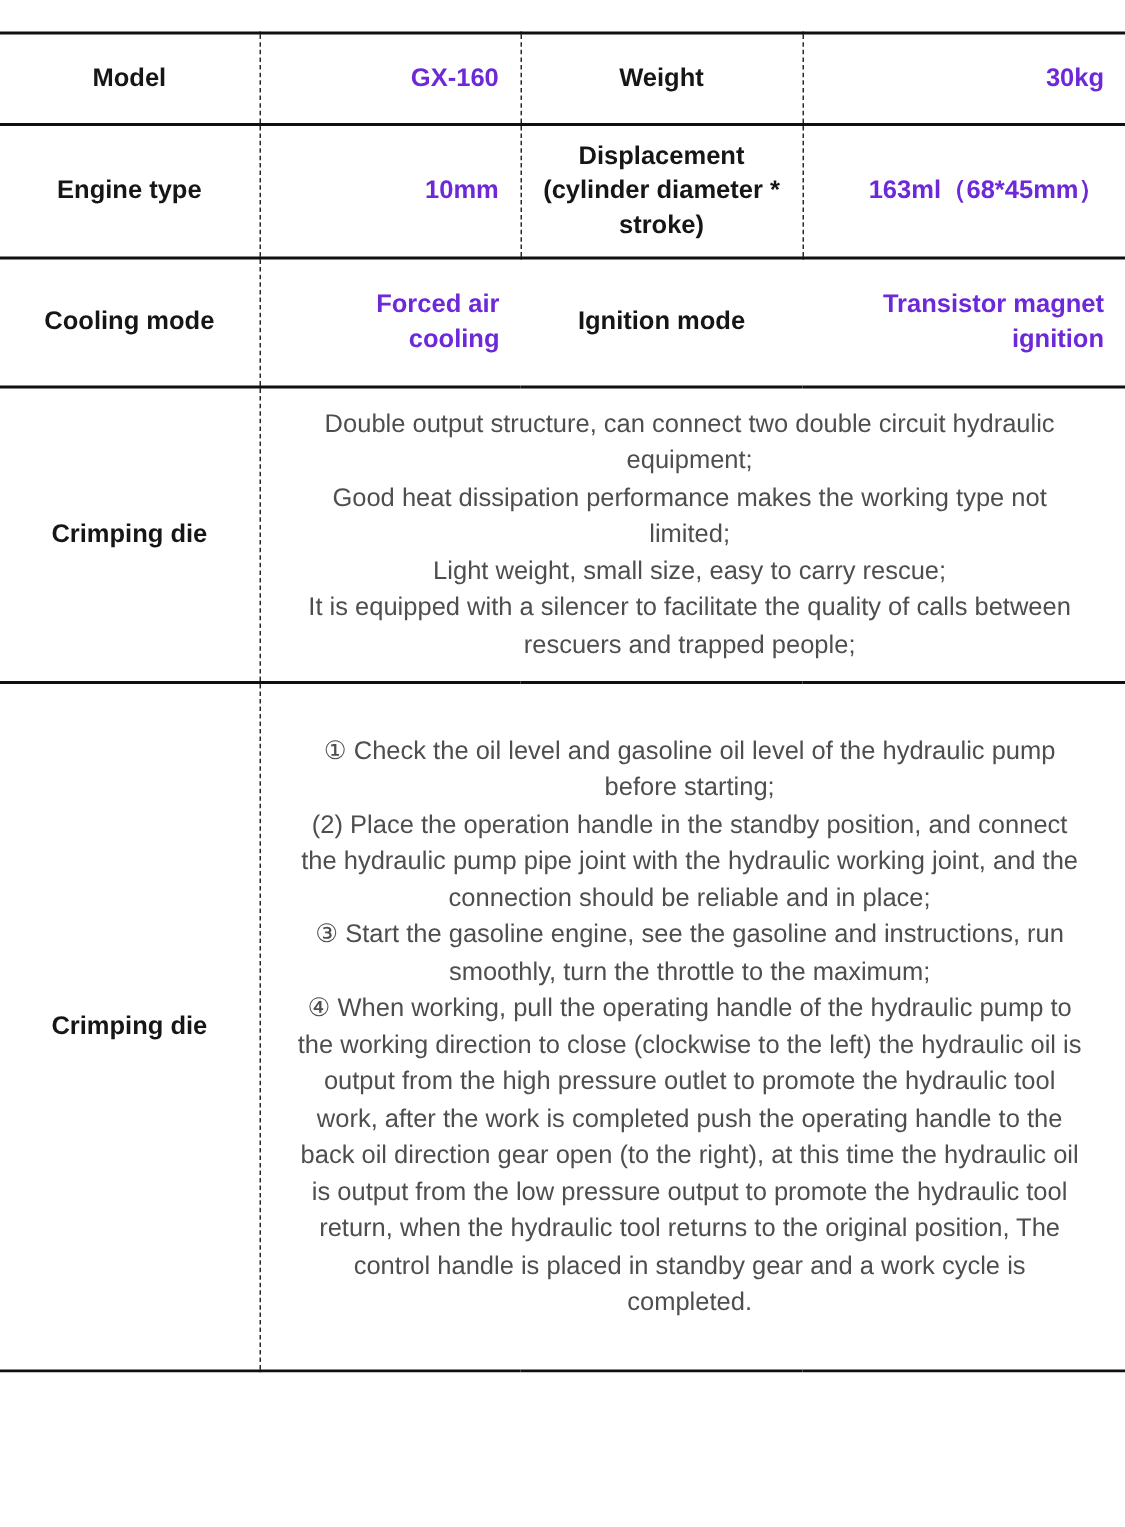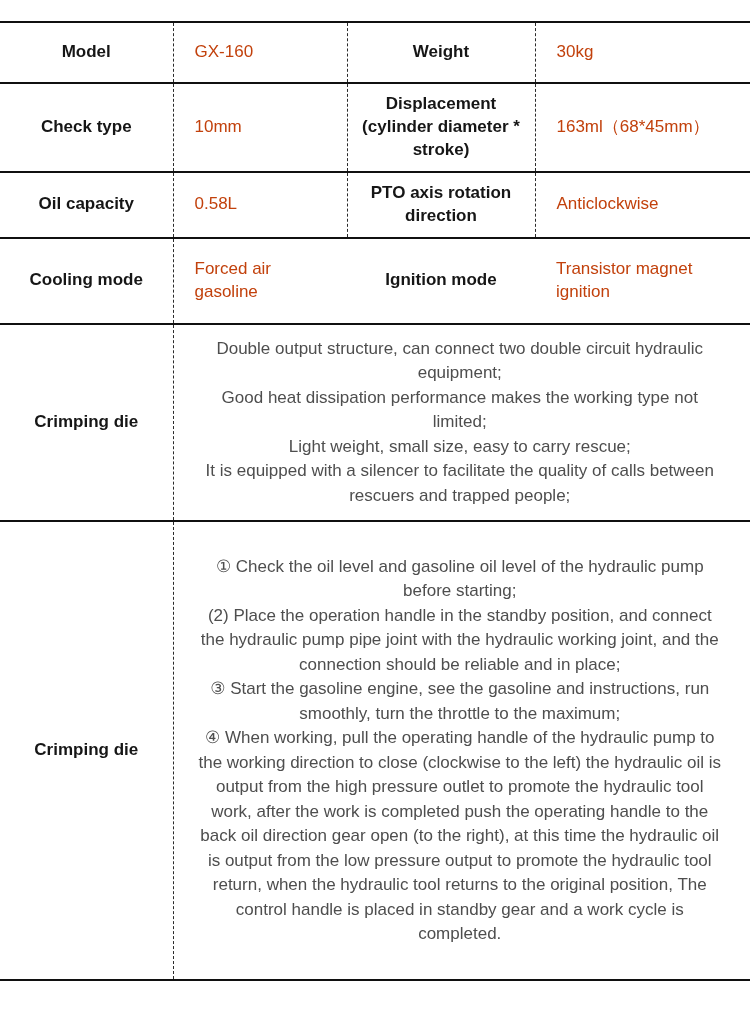--- a/index.html
+++ b/index.html
@@ -38,23 +38,23 @@
     color: #161616;
     font-weight: 700;
     text-align: center;
     padding: 18px 26px;
     line-height: 1.35;
   }
   td.lbl.c3 {
     padding: 6px 14px;
   }
   td.val {
-    color: #c2410c;
-    font-weight: 400;
-    text-align: left;
+    color: #6d28d9;
+    font-weight: 700;
+    text-align: right;
     padding: 6px 14px 6px 21px;
     line-height: 1.35;
   }
   td.vdiv {
     border-left: 1px dashed #2a2a2a;
   }
   td.desc {
     color: #4e4e4e;
     font-weight: 400;
     text-align: center;
@@ -80,37 +80,31 @@
 
     <tbody>
         <tr style="height:50px">
       <td class="lbl">Model</td>
       <td class="val vdiv">GX-160</td>
       <td class="lbl c3 vdiv">Weight</td>
       <td class="val vdiv">30kg</td>
     </tr>
 
     <tr style="height:89px">
-      <td class="lbl">Check type</td>
+      <td class="lbl">Engine type</td>
       <td class="val vdiv">10mm</td>
       <td class="lbl c3 vdiv">Displacement (cylinder diameter * stroke)</td>
       <td class="val vdiv">163ml（68*45mm）</td>
     </tr>
 
 
-    <tr style="height:66px">
-      <td class="lbl">Oil capacity</td>
-      <td class="val vdiv">0.58L</td>
-      <td class="lbl c3 vdiv">PTO axis rotation direction</td>
-      <td class="val vdiv">Anticlockwise</td>
-    </tr>
 
     <tr style="height:86px">
       <td class="lbl">Cooling mode</td>
-      <td class="val vdiv">Forced air gasoline</td>
+      <td class="val vdiv">Forced air cooling</td>
       <td class="lbl c3">Ignition mode</td>
       <td class="val">Transistor magnet ignition</td>
     </tr>
 
     <tr style="height:193px">
       <td class="lbl">Crimping die</td>
       <td class="desc vdiv" colspan="3">
         <span class="item">Double output structure, can connect two double circuit hydraulic equipment;</span>
         <span class="item">Good heat dissipation performance makes the working type not limited;</span>
         <span class="item">Light weight, small size, easy to carry rescue;</span>

